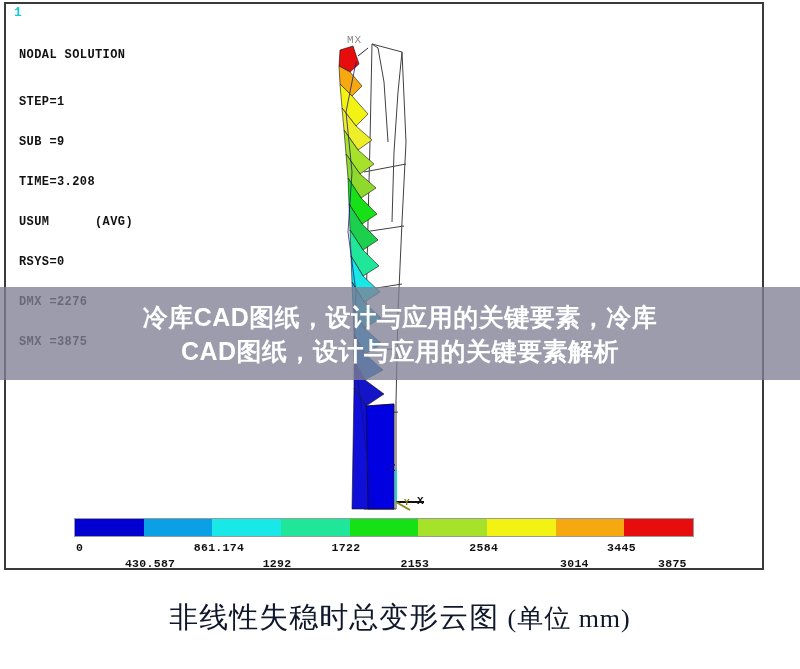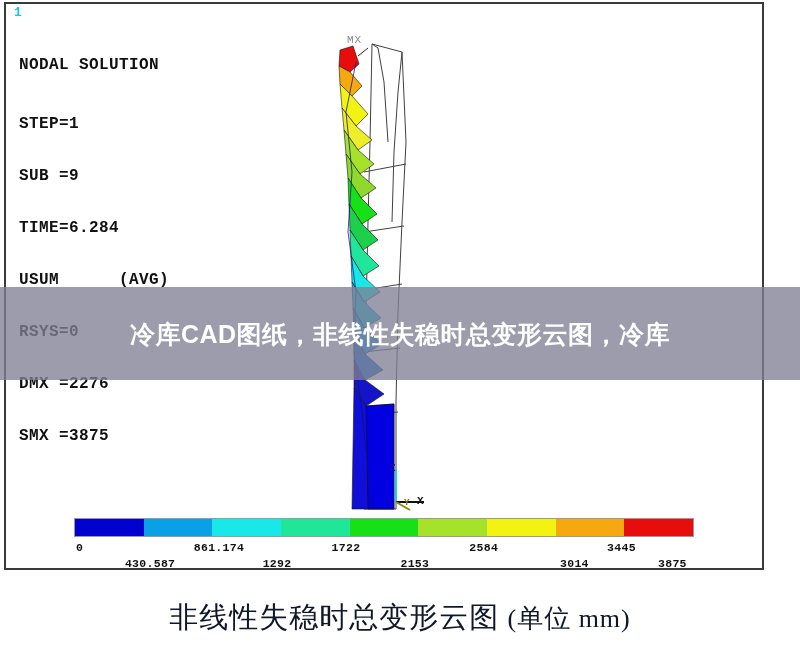--- a/index.html
+++ b/index.html
@@ -52,21 +52,21 @@
     color: #19c8d8;
     line-height: 1;
   }
 
   
   #legend-block {
     position: absolute;
     left: 13px;
     top: 21px;
     font-family: "Liberation Mono", monospace;
-    font-size: 16px;
+    font-size: 12px;
     font-weight: bold;
     color: #111111;
     line-height: 1.0;
     letter-spacing: 0.4px;
     white-space: pre;
   }
   #legend-block .lg-title {
     display: block;
     margin-bottom: 11px;
   }
@@ -197,21 +197,21 @@
 <body>
 
 <div id="plot-frame">
 
   <div id="window-index">1</div>
 
   <div id="legend-block">
     <span class="lg-title">NODAL SOLUTION</span>
     <span class="lg-row">STEP=1</span>
     <span class="lg-row">SUB =9</span>
-    <span class="lg-row">TIME=6.284</span>
+    <span class="lg-row">TIME=3.208</span>
     <span class="lg-row">USUM      (AVG)</span>
     <span class="lg-row">RSYS=0</span>
     <span class="lg-row">DMX =2276</span>
     <span class="lg-row">SMX =3875</span>
   </div>
 
   <div id="model-view">
 
     <div id="mx-marker">MX</div>
 
@@ -306,14 +306,15 @@
   </div>
 
 </div>
 
 <div id="caption">
   <span>非线性失稳时总变形云图</span>
   <span class="cap-unit">(单位 mm)</span>
 </div>
 
 <div id="title-overlay">
-  <span class="ov-line">冷库CAD图纸，非线性失稳时总变形云图，冷库</span>
+  <span class="ov-line">冷库CAD图纸，设计与应用的关键要素，冷库</span>
+  <span class="ov-line">CAD图纸，设计与应用的关键要素解析</span>
 </div>
 
 </body></html>

